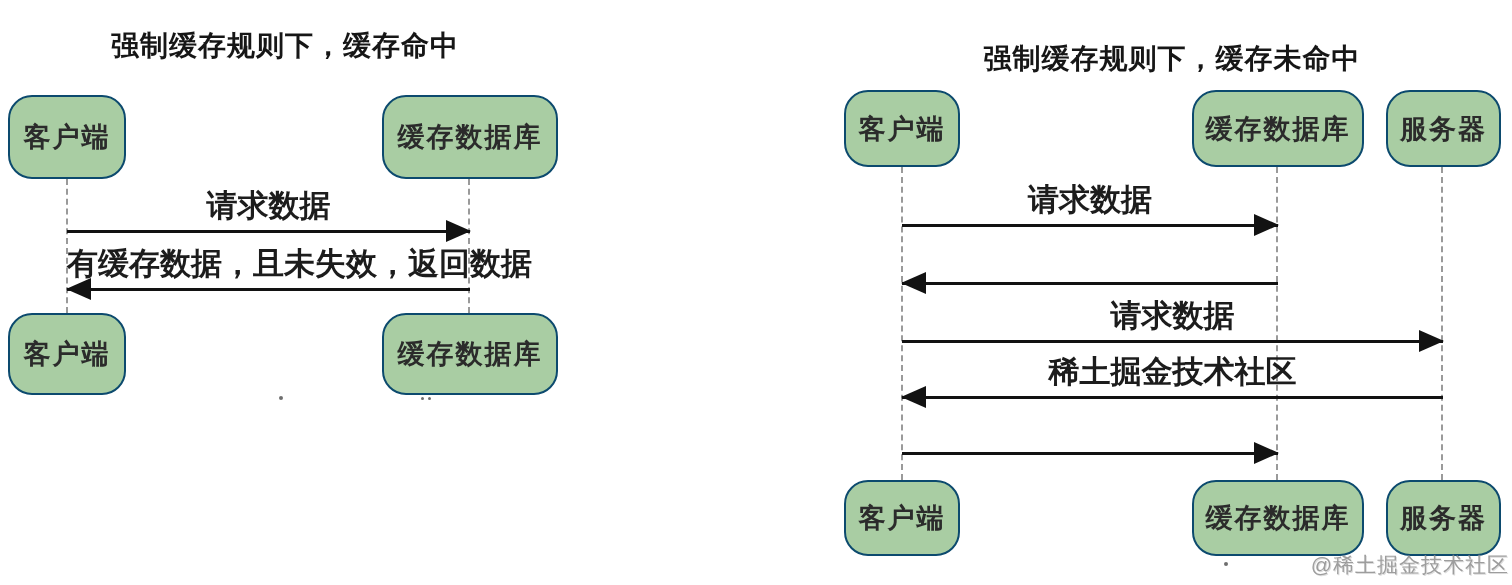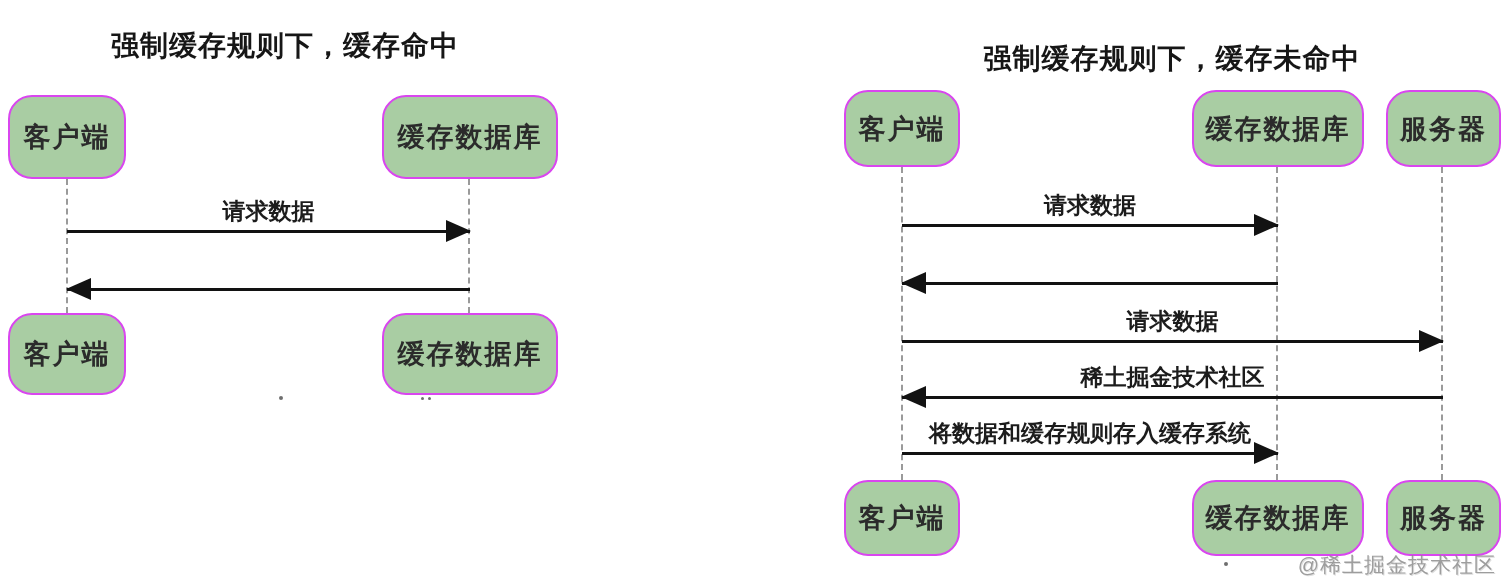--- a/index.html
+++ b/index.html
@@ -16,21 +16,21 @@
     text-align: center;
     font-size: 28px;
     font-weight: 700;
     letter-spacing: 1px;
     color: #161616;
     white-space: nowrap;
   }
   .actor-box {
     position: absolute;
     background: #a9cda3;
-    border: 2px solid #d946ef;
+    border: 2px solid #0c4a6e;
     border-radius: 24px;
     box-sizing: border-box;
     display: flex;
     align-items: center;
     justify-content: center;
   }
   .actor-label {
     font-size: 27px;
     font-weight: 600;
     letter-spacing: 2px;
@@ -45,21 +45,21 @@
   .msg {
     position: absolute;
     height: 44px;
   }
   .msg .msg-label {
     position: absolute;
     left: 0;
     right: 0;
     bottom: 13px;
     text-align: center;
-    font-size: 23px;
+    font-size: 31px;
     font-weight: 600;
     color: #1c1c1c;
     white-space: nowrap;
   }
   .msg .msg-line {
     position: absolute;
     left: 0;
     right: 0;
     bottom: 7px;
     height: 3px;
@@ -82,21 +82,21 @@
     border-right: 25px solid #121212;
   }
   .stray-dot {
     position: absolute;
     background: #4a4a4a;
     border-radius: 50%;
     opacity: 0.8;
   }
   #watermark {
     position: absolute;
-    right: 16px;
+    right: 3px;
     bottom: 6px;
     font-size: 21px;
     color: #8d8d8d;
     opacity: 0.85;
     letter-spacing: 1px;
     white-space: nowrap;
     text-shadow: 1px 1px 0 rgba(141,141,141,0.35);
   }
 </style>
 </head>
@@ -117,20 +117,21 @@
       <span class="actor-label">缓存数据库</span>
     </div>
 
     <div class="msg dir-right" style="left:67px; top:196px; width:403px;">
       <span class="msg-label">请求数据</span>
       <div class="msg-line"></div>
       <div class="arrowhead"></div>
     </div>
 
     <div class="msg dir-left" style="left:67px; top:254px; width:403px;">
+      <span class="msg-label">有缓存数据，且未失效，返回数据</span>
       <div class="msg-line"></div>
       <div class="arrowhead"></div>
     </div>
 
     <div class="actor-box" style="left:8px; top:313px; width:118px; height:82px;">
       <span class="actor-label">客户端</span>
     </div>
     <div class="actor-box" style="left:382px; top:313px; width:176px; height:82px;">
       <span class="actor-label">缓存数据库</span>
     </div>
@@ -174,21 +175,20 @@
       <div class="arrowhead"></div>
     </div>
 
     <div class="msg dir-left" style="left:902px; top:362px; width:541px;">
       <span class="msg-label">稀土掘金技术社区</span>
       <div class="msg-line"></div>
       <div class="arrowhead"></div>
     </div>
 
     <div class="msg dir-right" style="left:902px; top:418px; width:376px;">
-      <span class="msg-label">将数据和缓存规则存入缓存系统</span>
       <div class="msg-line"></div>
       <div class="arrowhead"></div>
     </div>
 
     <div class="actor-box" style="left:844px; top:480px; width:116px; height:76px;">
       <span class="actor-label">客户端</span>
     </div>
     <div class="actor-box" style="left:1192px; top:480px; width:172px; height:76px;">
       <span class="actor-label">缓存数据库</span>
     </div>

